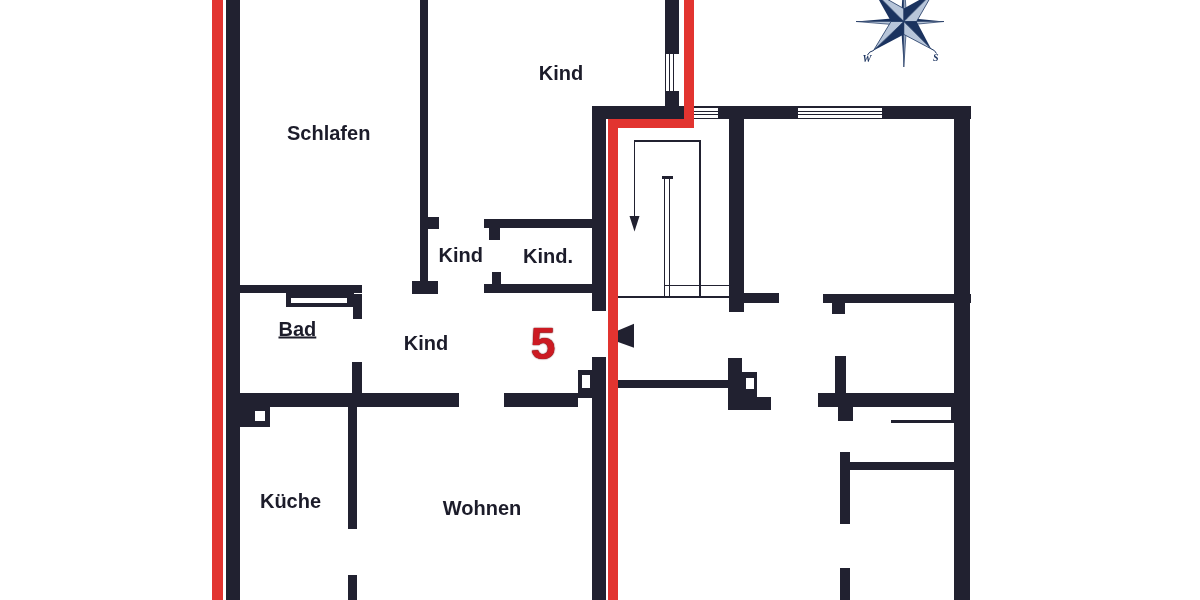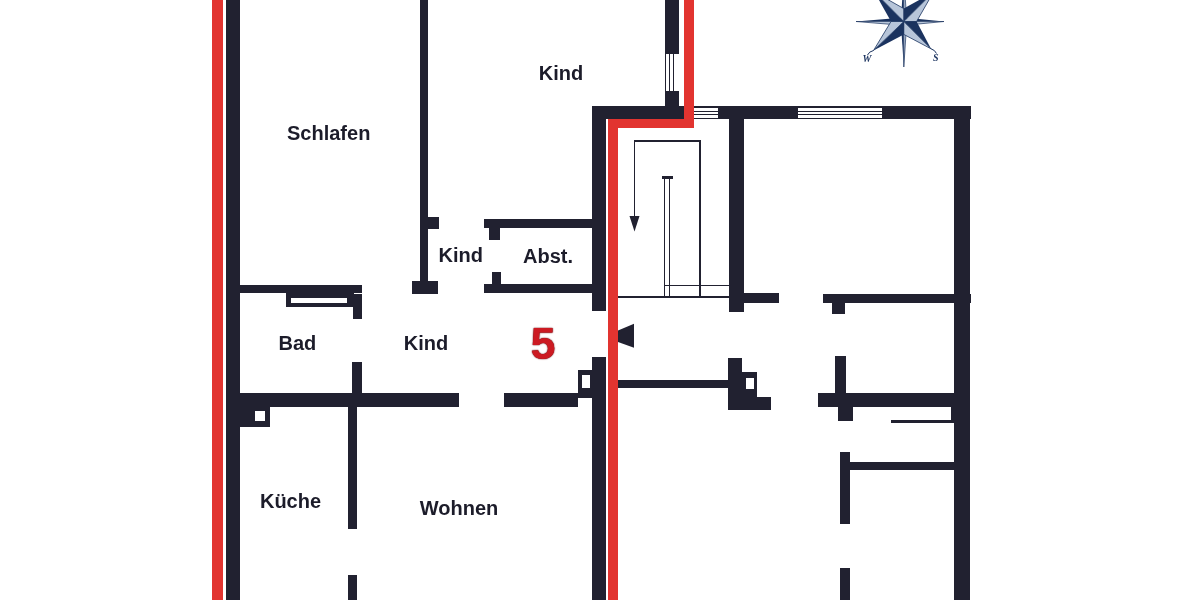--- a/index.html
+++ b/index.html
@@ -41,54 +41,54 @@
 
 <div class="w" style="left:240px;top:284.5px;width:121.5px;height:8.5px;"></div>
 
 <div class="w" style="left:286px;top:292px;width:68px;height:14.5px;"></div>
 <div class="wh" style="left:291.2px;top:297.5px;width:56.3px;height:5.2px;"></div>
 
 <div class="w" style="left:353px;top:294px;width:8.5px;height:25px;"></div>
 
 <div class="w" style="left:351.5px;top:361.5px;width:10.5px;height:33px;"></div>
 
-<div class="lbl" style="left:297.4px;top:343px;">Bad</div>
+<div class="lbl" style="left:297.4px;top:329px;text-decoration:underline;">Bad</div>
 
 <div class="w" style="left:428px;top:217.3px;width:10.7px;height:11.7px;"></div>
 
 <div class="lbl" style="left:460.8px;top:255px;">Kind</div>
 
 <div class="w" style="left:483.5px;top:218.5px;width:108.5px;height:9px;"></div>
 
 <div class="w" style="left:488.5px;top:226px;width:11.5px;height:14px;"></div>
 
 <div class="w" style="left:483.5px;top:284px;width:108.5px;height:9px;"></div>
 
 <div class="w" style="left:491.5px;top:271.5px;width:9.5px;height:13px;"></div>
 
-<div class="lbl" style="left:548px;top:256.3px;">Abst.</div>
+<div class="lbl" style="left:548px;top:256.3px;">Kind.</div>
 
 <div class="w" style="left:240px;top:393px;width:219px;height:14px;"></div>
 
 <div class="w" style="left:503.5px;top:392.5px;width:74.5px;height:14px;"></div>
 
 <div class="lbl" style="left:426px;top:343px;">Kind</div>
 
 <div class="lbl" style="left:542.9px;top:344.4px;font-size:45px;color:#cc1a22;text-shadow:0 0 1.5px #6e0c10, 0 0 1px #6e0c10;">5</div>
 
 <div class="w" style="left:240px;top:407px;width:30px;height:20px;"></div>
 <div class="wh" style="left:255px;top:411px;width:10px;height:10px;"></div>
 
 <div class="w" style="left:348px;top:407px;width:8.5px;height:122px;"></div>
 
 <div class="w" style="left:348px;top:575px;width:8.5px;height:25px;"></div>
 
 <div class="lbl" style="left:290.5px;top:500.5px;">Küche</div>
 
-<div class="lbl" style="left:459px;top:508px;text-align:right;">Wohnen</div>
+<div class="lbl" style="left:482px;top:508px;text-align:right;">Wohnen</div>
 
 <div class="w" style="left:592px;top:106px;width:13.5px;height:205px;"></div>
 
 <div class="w" style="left:592px;top:356.5px;width:13.5px;height:243.5px;"></div>
 
 <div class="w" style="left:578px;top:370px;width:14px;height:28px;"></div>
 <div class="wh" style="left:581.5px;top:375px;width:8px;height:12.5px;"></div>
 
 <svg style="position:absolute;left:616px;top:322px;" width="22" height="28" viewBox="0 0 22 28">
   <polygon points="2,8.5 18,1.7 18,25.8 2,20" fill="#212130"></polygon>

